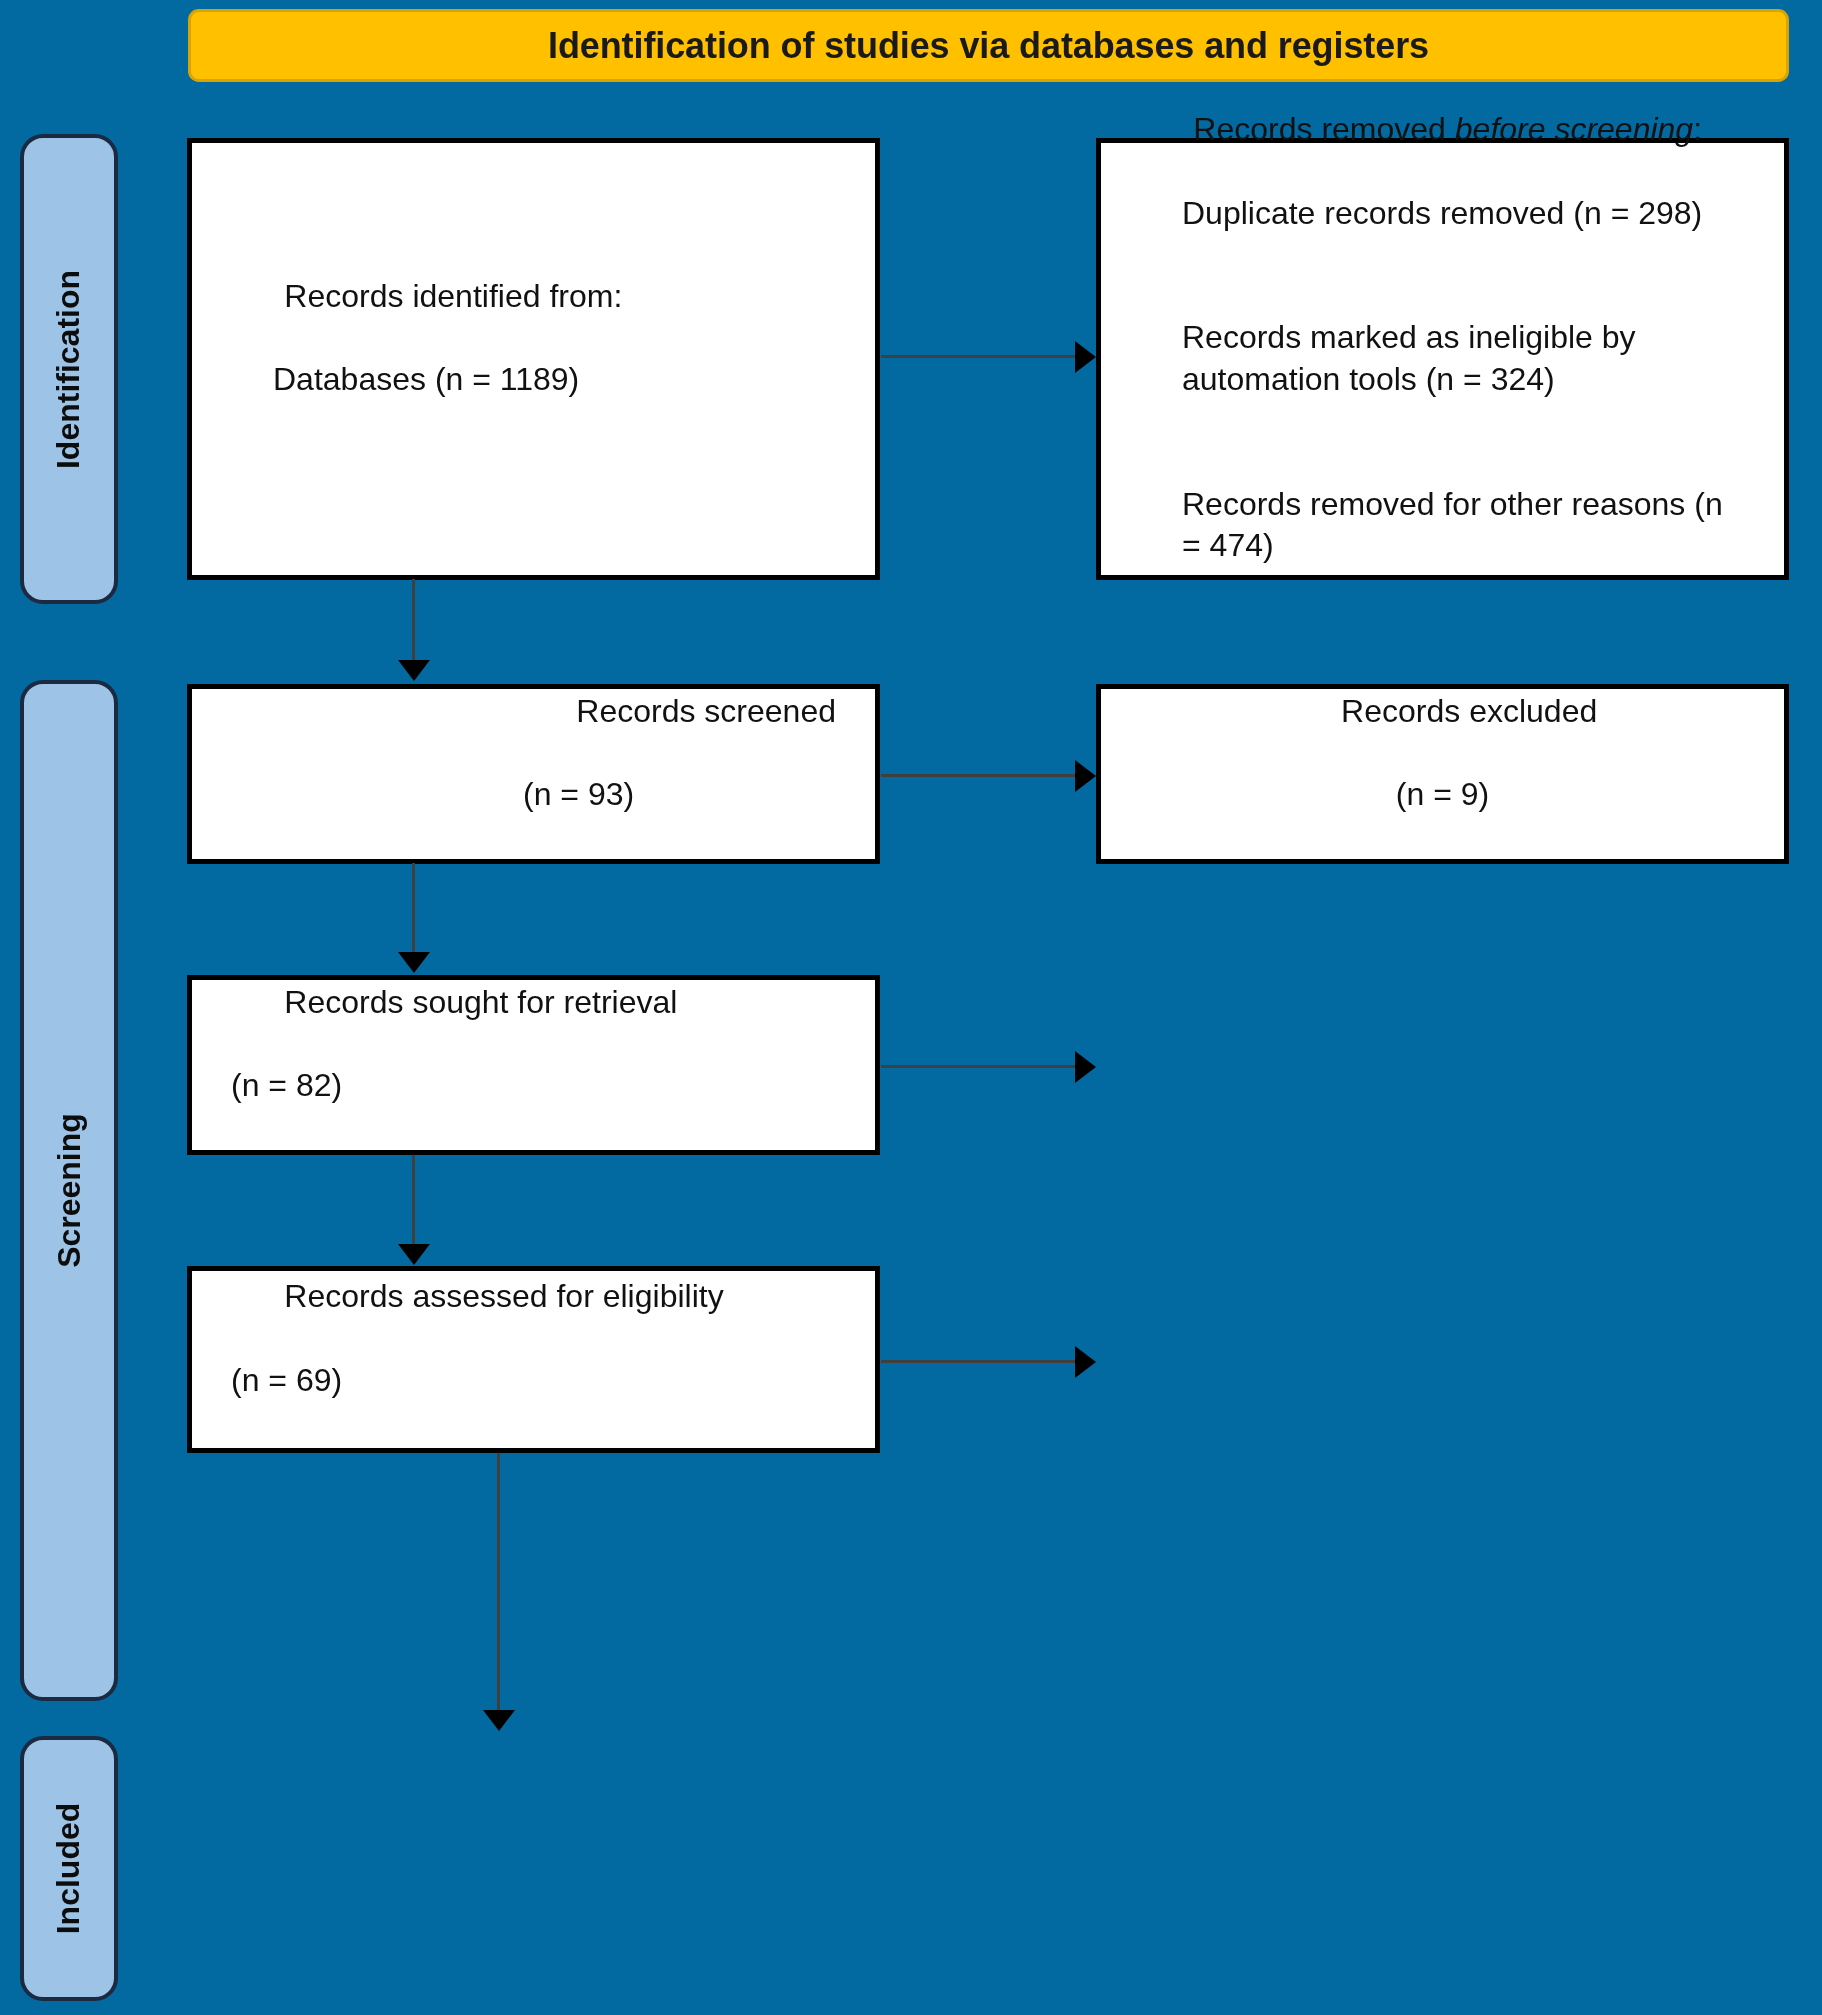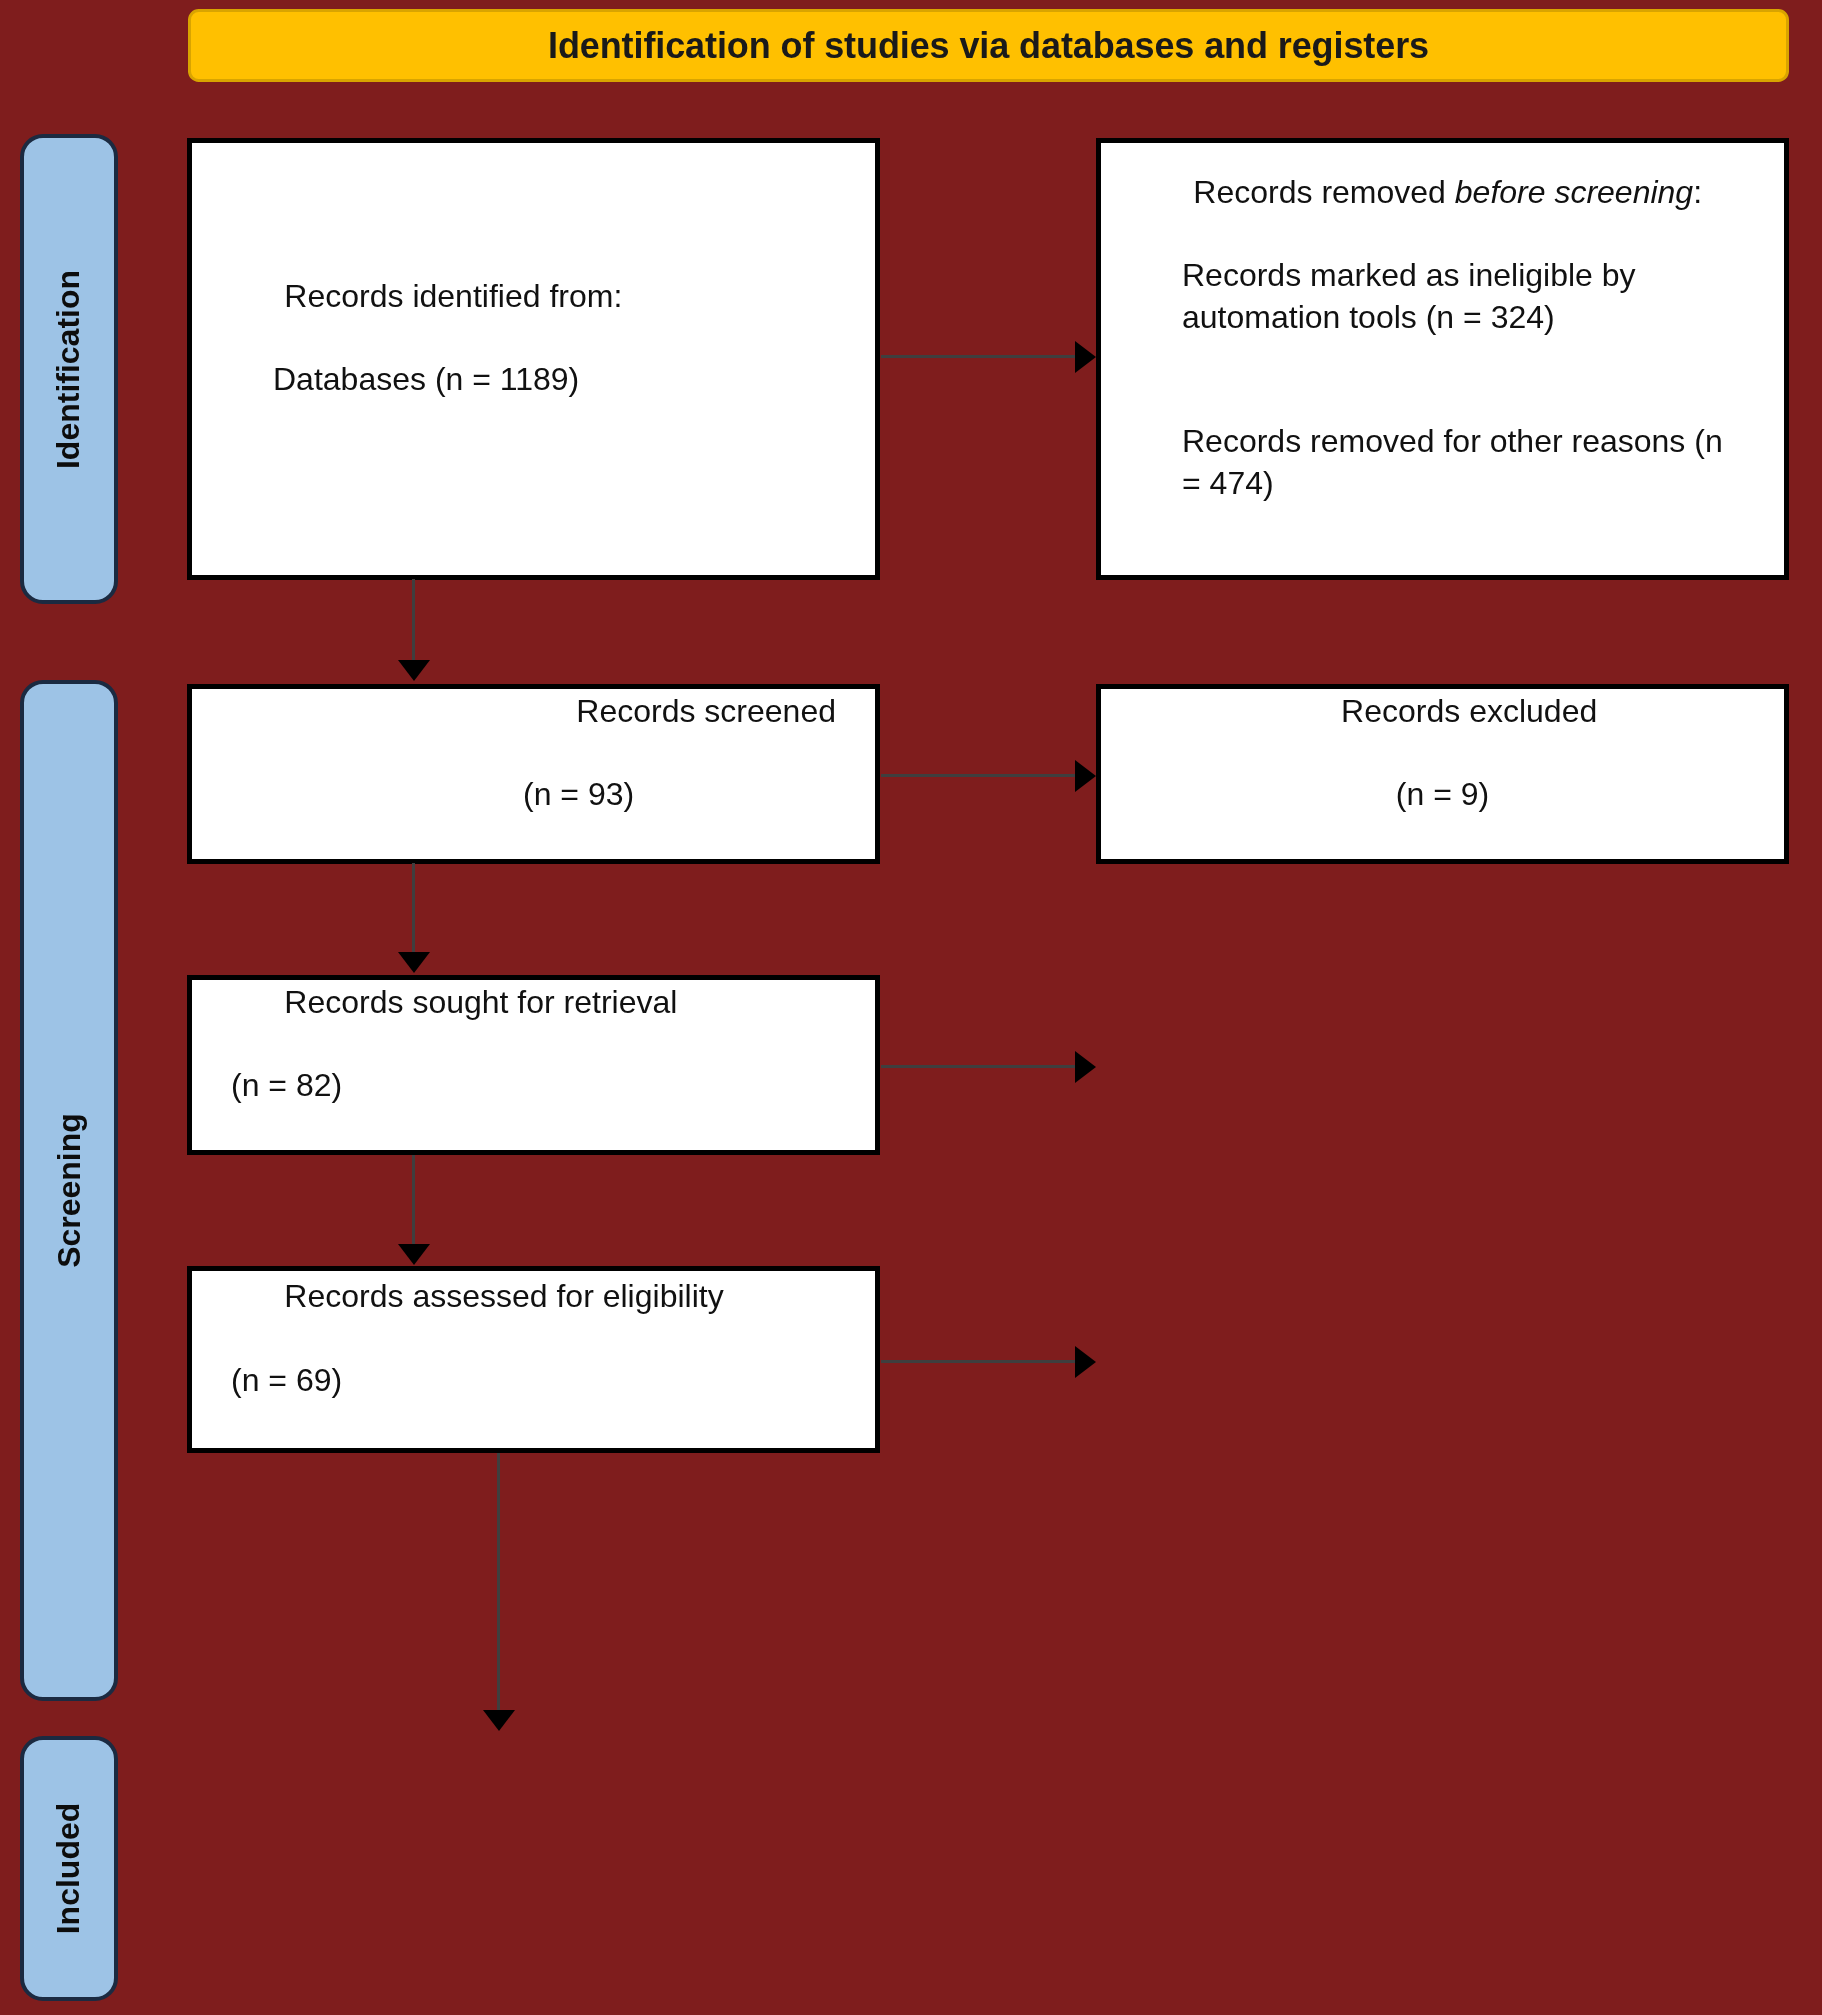--- a/index.html
+++ b/index.html
@@ -9,21 +9,21 @@
   }
   body {
     font-family: "Liberation Sans", sans-serif;
     color: #000000;
   }
 
   #canvas {
     position: relative;
     width: 1822px;
     height: 2015px;
-    background: #7f1d1d;
+    background: #0369a1;
     overflow: hidden;
   }
 
   
   .header-bar {
     position: absolute;
     left: 188px;
     top: 9.4px;
     width: 1601px;
     height: 73px;
@@ -177,20 +177,21 @@
   <div class="flow-box" id="box-identified">
     <div class="box-text">
       <span>Records identified from:</span>
       <span class="ind">Databases (n = 1189)</span>
     </div>
   </div>
 
   <div class="flow-box" id="box-removed">
     <div class="box-text">
       <span>Records removed </span><em>before screening</em><span>:</span>
+      <span class="ind">Duplicate records removed (n = 298)</span>
       <span class="ind">Records marked as ineligible by automation tools (n = 324)</span>
       <span class="ind">Records removed for other reasons (n = 474)</span>
     </div>
   </div>
 
   <div class="flow-box" id="box-screened">
     <div class="box-text">
       <span>Records screened</span>
       <span style="display:block">(n = 93)</span>
     </div>

